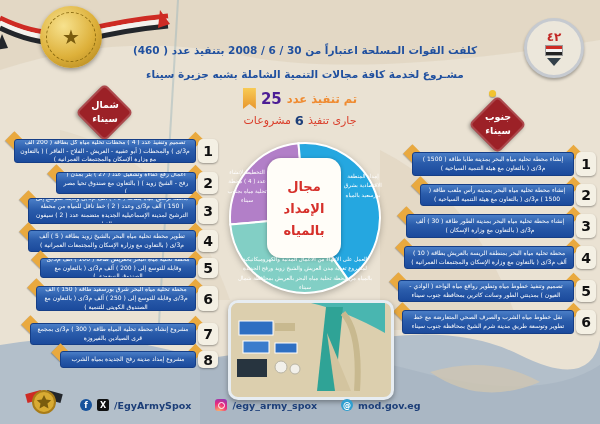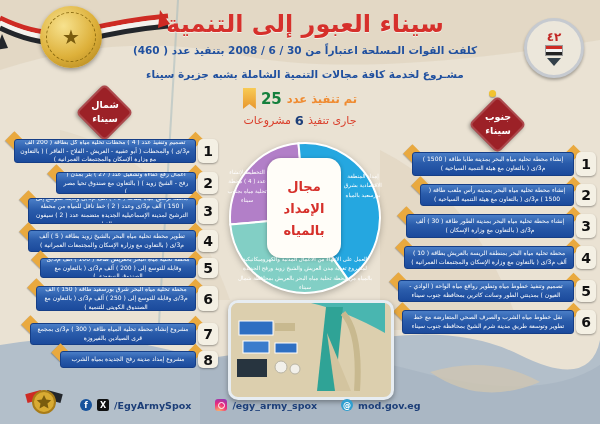--- a/index.html
+++ b/index.html
@@ -23,21 +23,21 @@
      display:flex;flex-direction:column;align-items:center;justify-content:center;gap:2px;z-index:3;text-align:right;}
   .badge42 .num{color:#c22724;font-weight:bold;font-size:12px;line-height:1;}
   .badge42 .flag{width:16px;height:9px;background:linear-gradient(180deg,#ce2b24 33%,#f2f2f2 33%,#f2f2f2 66%,#222 66%);
      border:0.5px solid #999;}
   .badge42 .star{width:0;height:0;border-left:7px solid transparent;border-right:7px solid transparent;
      border-top:8px solid #33404a;}
   
   .status-row{left:150px;top:88px;width:300px;display:flex;direction:rtl;
      justify-content:center;align-items:center;gap:5px;}
   .status-row .txt{color:#ef8b31;font-size:11.5px;font-weight:bold;}
-  .status-row .cnt{color:#15803d;font-size:15px;font-weight:bold;}
+  .status-row .cnt{color:#4c1d95;font-size:15px;font-weight:bold;}
   .bookmark{width:13px;height:21px;background:linear-gradient(#f8cb54,#e8962e);
      clip-path:polygon(0 0,100% 0,100% 100%,50% 76%,0 100%);box-shadow:0 1px 1px rgba(0,0,0,.3);}
   .progress-row{left:150px;top:113px;width:300px;display:flex;direction:rtl;
      justify-content:center;align-items:center;gap:4px;}
   .progress-row .txt{color:#da3e2a;font-size:11px;font-weight:normal;}
   .progress-row .cnt{color:#1d3f7a;font-size:13px;font-weight:bold;}
   
   .diamond{width:41px;height:41px;background:#9c2127;transform:rotate(45deg);
      border-radius:5px;box-shadow:0 2px 4px rgba(0,0,0,.35), inset 0 0 0 2px rgba(255,255,255,.18);z-index:2;}
   .diamond-label{color:#fff;text-align:center;font-size:9.5px;line-height:1.5;
@@ -102,21 +102,20 @@
     <path d="M0,18 Q45,40 85,30 T168,16" stroke="#ce2b24" stroke-width="5" fill="none"></path>
     <path d="M0,23 Q45,45 85,35 T168,21" stroke="#f4f2ee" stroke-width="5" fill="none"></path>
     <path d="M0,28 Q45,50 85,40 T168,26" stroke="#23262b" stroke-width="5" fill="none"></path>
     <path d="M160,10 l10,14 l-12,4 Z" fill="#ce2b24"></path>
     <path d="M2,34 l-6,16 l12,-2 Z" fill="#23262b"></path>
   </svg>
   <div class="abs medallion">
       <span>★</span>
     </div>
 
-  <div class="abs title">سيناء العبور إلى التنمية</div>
   <div class="abs sub sub1">كلفت القوات المسلحة اعتباراً من 30 / 6 / 2008 بتنفيذ عدد ( 460)</div>
   <div class="abs sub sub2">مشـروع لخدمة كافة مجالات التنمية الشاملة بشبه جزيرة سيناء</div>
 
   <div class="abs badge42">
     <span class="num">٤٢</span>
     <span class="flag"></span>
     <span class="star"></span>
   </div>
 
   <div class="abs status-row">

